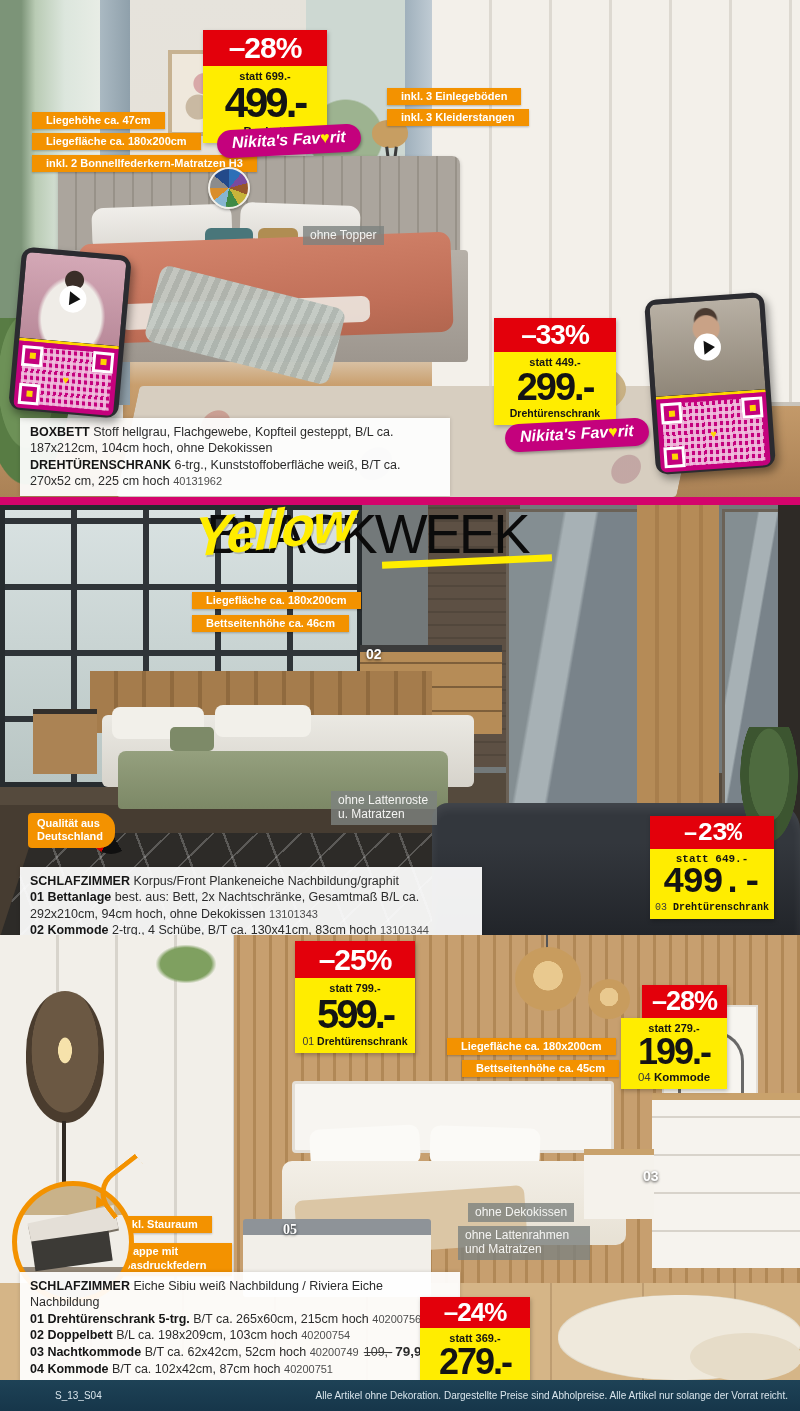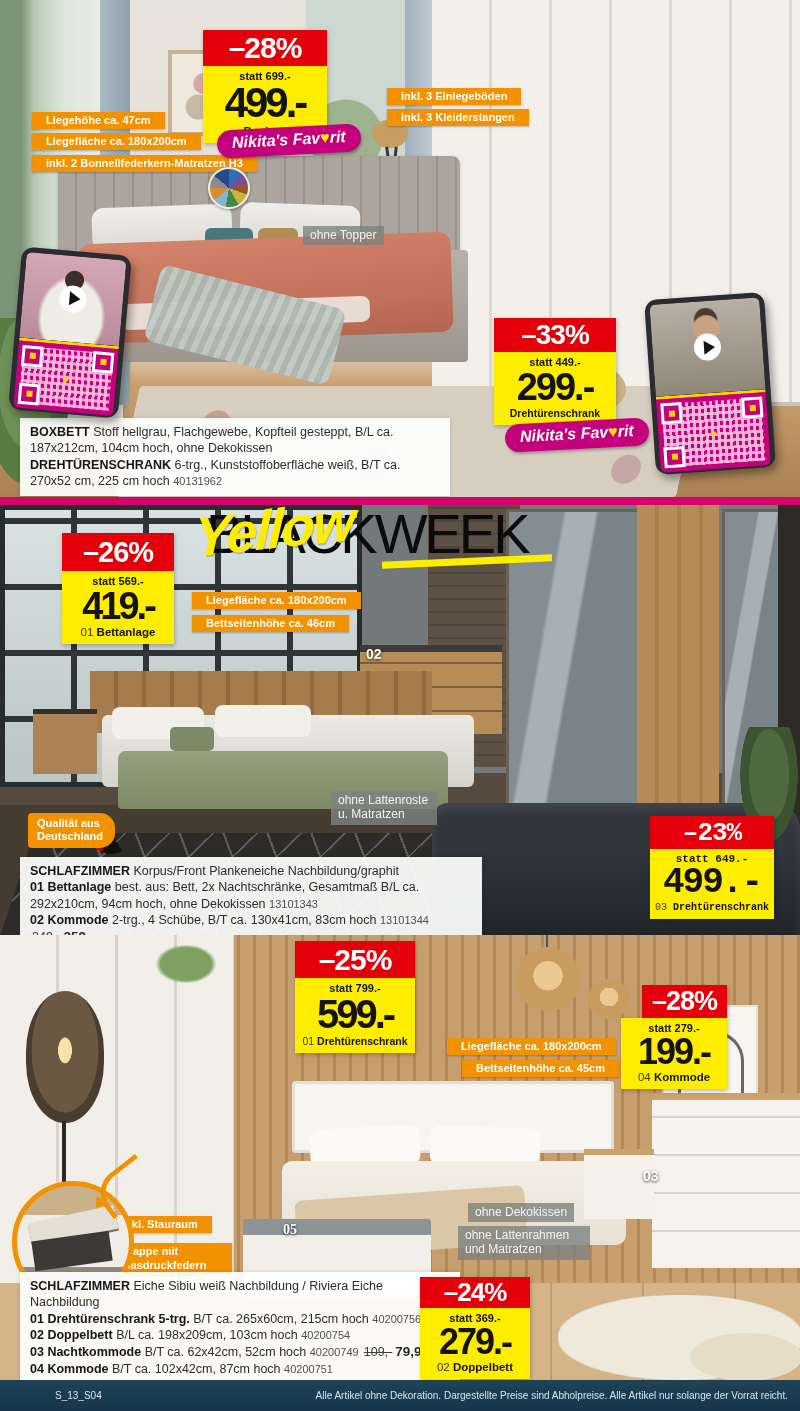--- a/index.html
+++ b/index.html
@@ -184,43 +184,35 @@
     <div class="abs" style="left:0;top:328px;width:545px;height:104px;background-color:#2d2b28;background-image:repeating-linear-gradient(55deg,transparent 0 34px,rgba(255,255,255,.22) 34px 36px),repeating-linear-gradient(-55deg,transparent 0 34px,rgba(255,255,255,.22) 34px 36px);transform:skewX(-18deg);transform-origin:bottom left;"></div>
     <div class="abs" style="left:432px;top:298px;width:368px;height:134px;background:linear-gradient(180deg,#33373d 0 30%,#212429);border-radius:16px 26px 0 0;box-shadow:inset 0 6px 10px rgba(255,255,255,.08);"></div>
     <div class="abs" style="left:738px;top:222px;width:62px;height:120px;background:radial-gradient(ellipse at 50% 40%,#4e6b3f 0 45%,#3c5530 46% 65%,transparent 66%);"></div>
 
     <div class="logo">
       <div class="bw"><span>BLACK</span><span>WEEK</span></div>
       <div class="yl">Yellow</div>
       <div class="ul"></div>
     </div>
 
-    <div class="pg" style="left:62px;top:28px;width:112px;">
-      <div class="bred" style="height:38px;font-size:29px;">–26%</div>
-      <div class="byellow">
-        <div class="statt">statt 569.-</div>
-        <div class="price" style="font-size:38px;">419.-</div>
-        <div class="pname"><span class="pnum">01 </span><span>Bettanlage</span></div>
-      </div>
-    </div>
 
     <div class="olabel" style="left:192px;top:87px;">Liegefläche ca. 180x200cm</div>
     <div class="olabel" style="left:192px;top:110px;">Bettseitenhöhe ca. 46cm</div>
     <div class="tag" style="left:366px;top:141px;">02</div>
     <div class="glabel" style="left:331px;top:286px;width:92px;">ohne Lattenroste u. Matratzen</div>
 
     <div class="qual" style="left:28px;top:308px;">
       <div class="swoosh"></div>
       <div class="pill">
           <div>Qualität aus</div>
           <div>Deutschland</div>
         </div>
     </div>
 
-    <div class="dbox" style="left:20px;top:352px;width:442px;">
+    <div class="dbox" style="left:20px;top:362px;width:442px;">
       <div><b>SCHLAFZIMMER </b><span>Korpus/Front Plankeneiche Nachbildung/graphit</span></div>
       <div><b>01 Bettanlage </b><span>best. aus: Bett, 2x Nachtschränke, Gesamtmaß B/L ca. 292x210cm, 94cm hoch, ohne Dekokissen </span><span class="nr">13101343</span></div>
       <div><b>02 Kommode </b><span>2-trg., 4 Schübe, B/T ca. 130x41cm, 83cm hoch </span><span class="nr">13101344 </span><span class="strike">349,-</span><span class="newp">259,-</span></div>
 
     </div>
 
     <div class="pg" style="left:650px;top:311px;width:124px;font-family:Liberation Mono, monospace;">
       <div class="bred" style="height:33px;font-size:26px;">–23%</div>
       <div class="byellow pg-sm">
         <div class="statt">statt 649.-</div>
@@ -291,21 +283,21 @@
     <div class="dbox" style="left:20px;top:337px;width:420px;">
       <div><b>SCHLAFZIMMER </b><span>Eiche Sibiu weiß Nachbildung / Riviera Eiche Nachbildung</span></div>
       <div><b>01 Drehtürenschrank 5-trg. </b><span>B/T ca. 265x60cm, 215cm hoch </span><span class="nr">40200756</span></div>
       <div><b>02 Doppelbett </b><span>B/L ca. 198x209cm, 103cm hoch </span><span class="nr">40200754</span></div>
       <div><b>03 Nachtkommode </b><span>B/T ca. 62x42cm, 52cm hoch </span><span class="nr">40200749 </span><span class="strike">109,-</span><span class="newp">79,95</span></div>
       <div><b>04 Kommode </b><span>B/T ca. 102x42cm, 87cm hoch </span><span class="nr">40200751</span></div>
       <div><b>05 Bettbank mit Stauraum </b><span>Stoff grau, B/T ca. 135x35cm, 42cm hoch </span></div>
     </div>
 
     <div class="pg" style="left:420px;top:342px;width:110px;">
-      <div class="bred" style="height:31px;font-size:26px;">–24%</div>
+      <div class="bred" style="height:31px;font-size:26px;margin-top:20px;">–24%</div>
       <div class="byellow pg-sm">
         <div class="statt">statt 369.-</div>
         <div class="price">279.-</div>
         <div class="pname"><span class="pnum">02 </span><span>Doppelbett</span></div>
       </div>
     </div>
   </section>
 
   <div id="footer">
     <span>S_13_S04</span>

